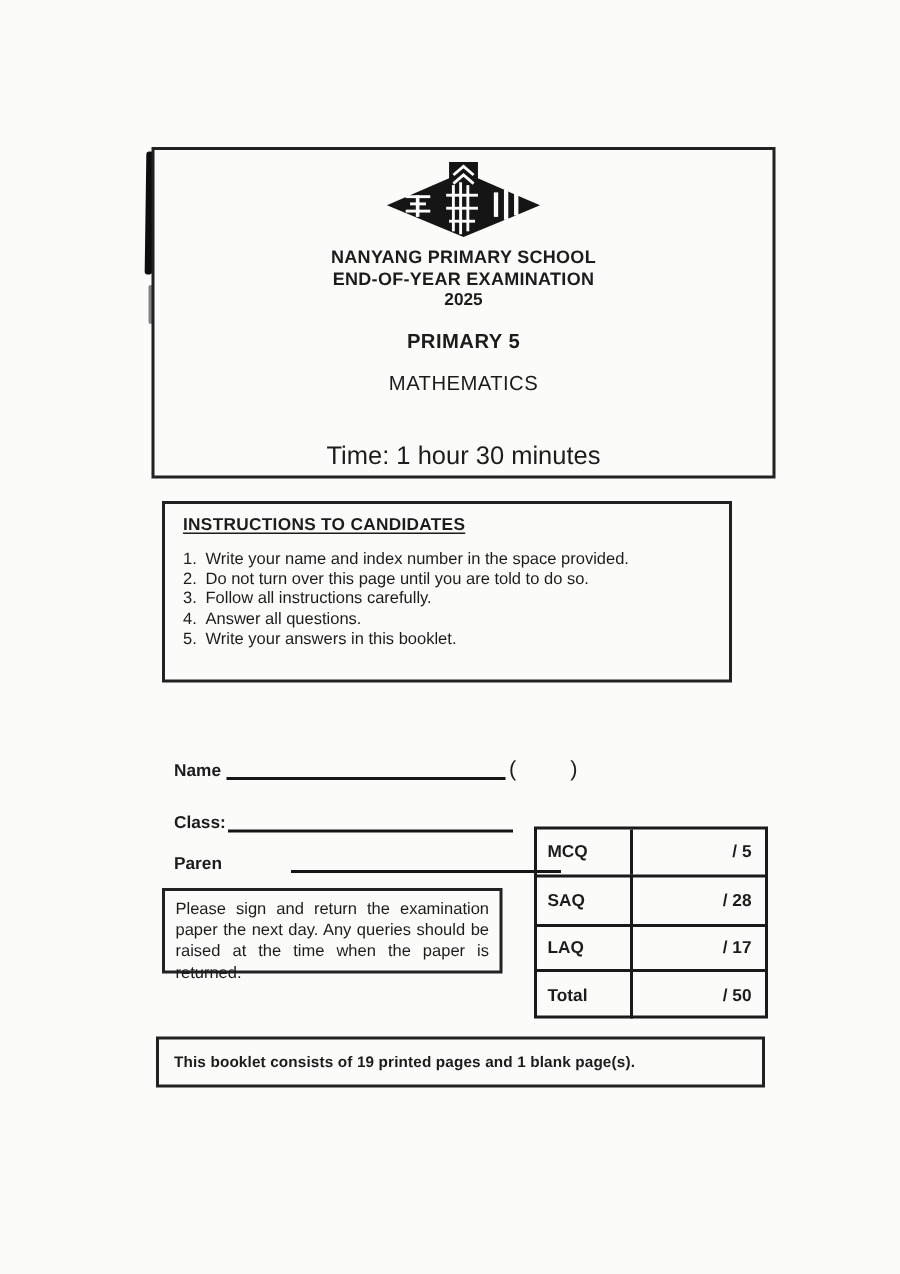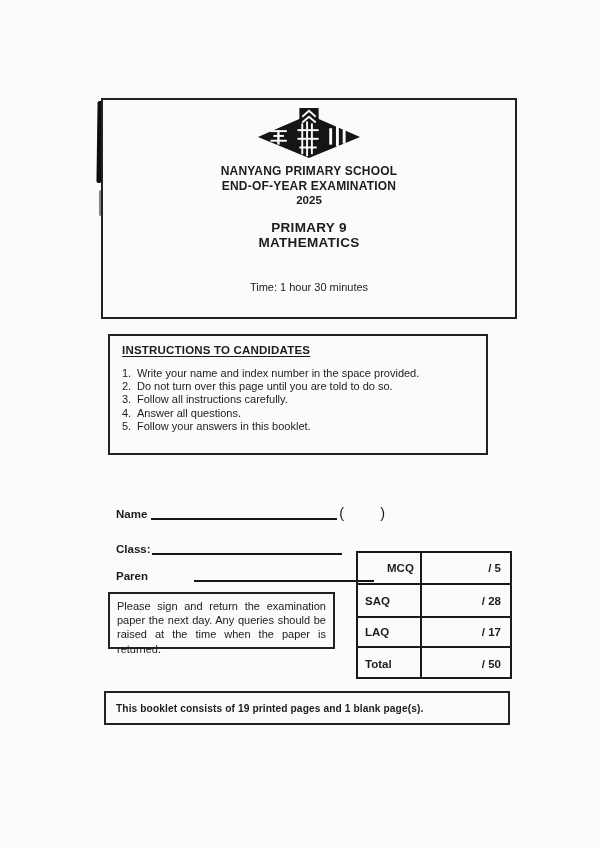--- a/index.html
+++ b/index.html
@@ -25,22 +25,22 @@
     display: flex;
     flex-direction: column;
     align-items: center;
     text-align: center;
   }
   .logo-wrap { margin-top: 8px; height: 52px; }
   .school-name   { margin-top: 4px;  font-size: 12px;   font-weight: bold; letter-spacing: .2px; }
   .exam-title    { margin-top: 1px;  font-size: 12px;   font-weight: bold; letter-spacing: .2px; }
   .exam-year     { margin-top: 1px;  font-size: 11.5px; font-weight: bold; }
   .exam-level    { margin-top: 14px; font-size: 13.5px; font-weight: bold; letter-spacing: .3px; }
-  .exam-subject  { font-size: 13.5px; font-weight: bold; letter-spacing: .3px; }
-  .exam-time     { margin-top: 31px; font-size: 11px; }
+  .exam-subject  { margin-top: 13px; font-size: 13.5px; font-weight: normal; letter-spacing: .3px; }
+  .exam-time     { margin-top: 31px; font-size: 17px; }
 
   
   .instructions-box {
     position: absolute;
     left: 108px; top: 334px;
     width: 380px; height: 121px;
     border: 2px solid #222;
     padding: 8px 12px 0 12px;
   }
   .instructions-title {
@@ -87,21 +87,21 @@
     border: 2px solid #1a1a1a;
     display: grid;
     grid-template-columns: 64px 1fr;
     grid-template-rows: 30px 33px 30px 33px;
   }
   .marks-cell {
     display: flex; align-items: center;
     font-size: 11.5px; font-weight: bold;
     border-top: 2px solid #1a1a1a;
   }
-  .marks-cell.r0 { border-top: none; margin-left: 22px; }
+  .marks-cell.r0 { border-top: none; }
   .marks-cell.label { padding-left: 7px; border-right: 2px solid #1a1a1a; }
   .marks-cell.value { justify-content: flex-end; padding-right: 9px; }
 
   
   .footer-box {
     position: absolute;
     left: 104px; top: 691px;
     width: 406px; height: 34px;
     border: 2px solid #222;
     display: flex; align-items: center;
@@ -152,21 +152,21 @@
         <rect x="20" y="23" width="2.5" height="15" fill="#fbfbfa"></rect>
 
         <rect x="74" y="21" width="3" height="17" fill="#fbfbfa"></rect>
         <rect x="81" y="19" width="3" height="21" fill="#fbfbfa"></rect>
         <rect x="88" y="22" width="3" height="15" fill="#fbfbfa"></rect>
       </svg>
     </div>
     <div class="school-name">NANYANG PRIMARY SCHOOL</div>
     <div class="exam-title">END-OF-YEAR EXAMINATION</div>
     <div class="exam-year">2025</div>
-    <div class="exam-level">PRIMARY 9</div>
+    <div class="exam-level">PRIMARY 5</div>
     <div class="exam-subject">MATHEMATICS</div>
     <div class="exam-time">Time: 1 hour 30 minutes</div>
   </div>
 
   <div class="instructions-box">
     <div class="instructions-title">INSTRUCTIONS TO CANDIDATES</div>
     <div class="instructions-list">
       <div class="instr-row">
         <span class="instr-num">1.</span>
         <span class="instr-text">Write your name and index number in the space provided.</span>
@@ -178,21 +178,21 @@
       <div class="instr-row">
         <span class="instr-num">3.</span>
         <span class="instr-text">Follow all instructions carefully.</span>
       </div>
       <div class="instr-row">
         <span class="instr-num">4.</span>
         <span class="instr-text">Answer all questions.</span>
       </div>
       <div class="instr-row">
         <span class="instr-num">5.</span>
-        <span class="instr-text">Follow your answers in this booklet.</span>
+        <span class="instr-text">Write your answers in this booklet.</span>
       </div>
     </div>
   </div>
 
   <div class="field-row class-row">
     <span>Class:</span>
     <span class="rule"></span>
   </div>
 
   <div class="field-row name-row">

